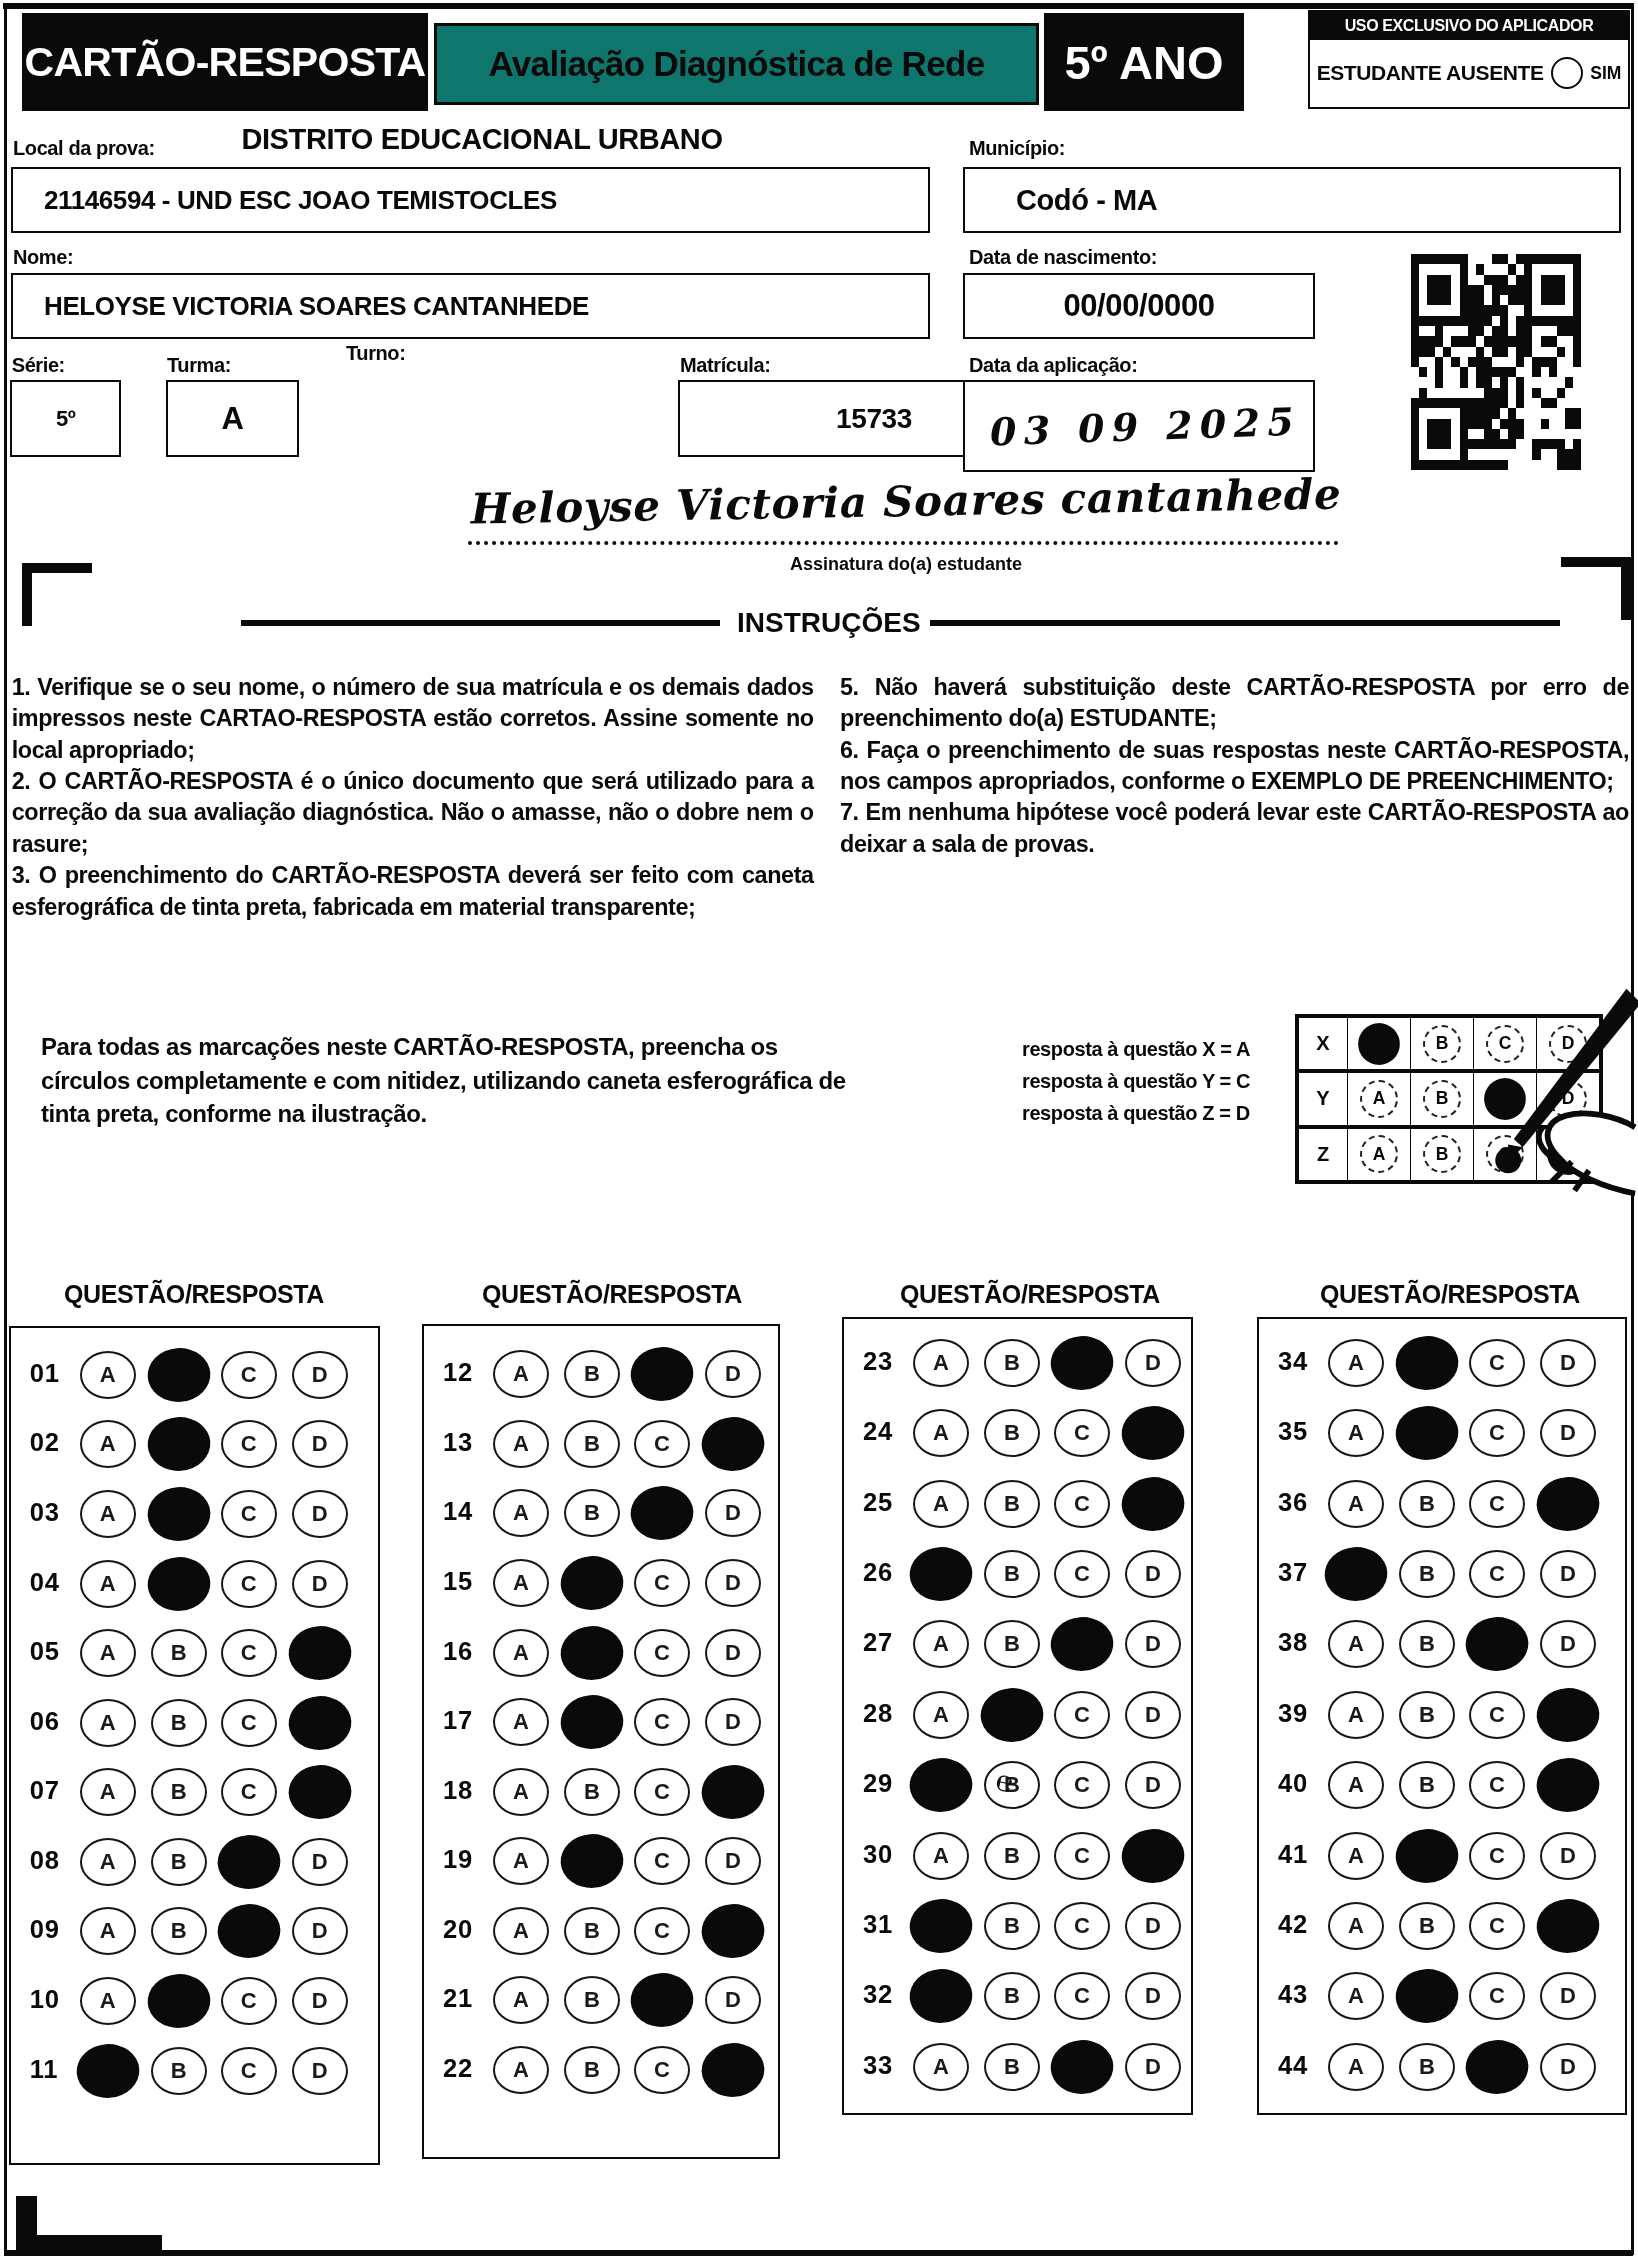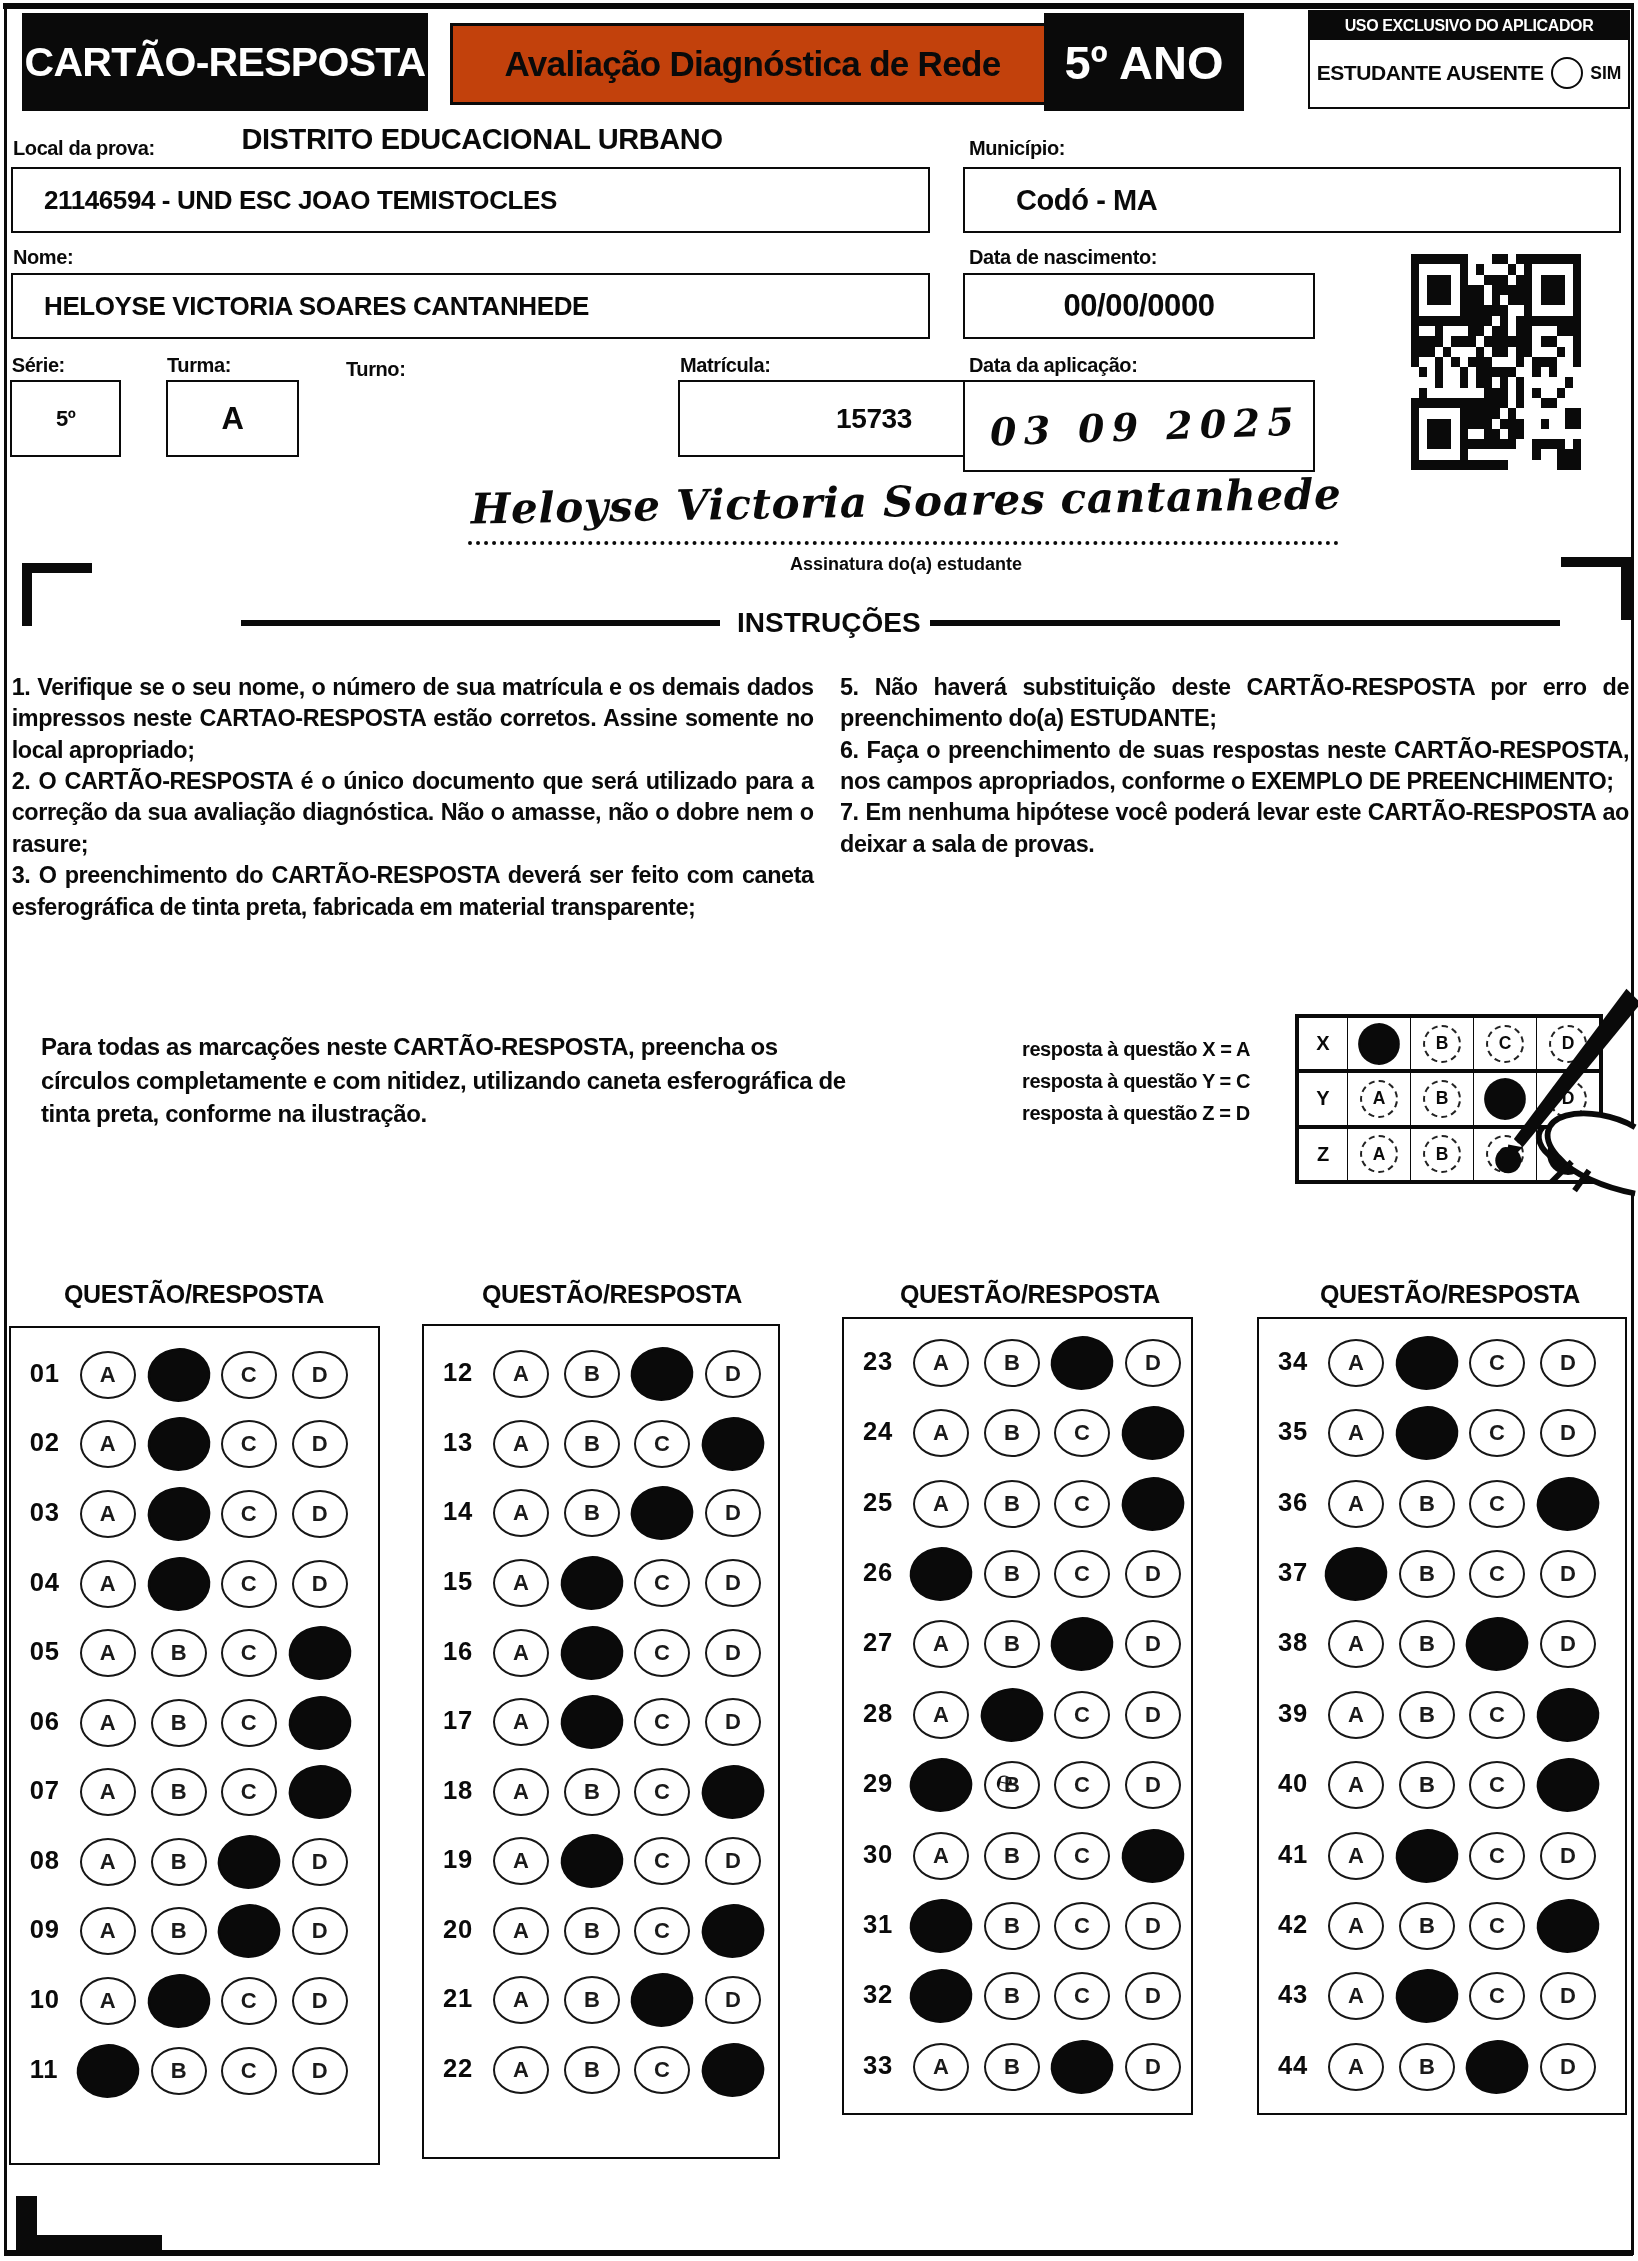--- a/index.html
+++ b/index.html
@@ -5,21 +5,21 @@
   * { box-sizing: border-box; margin: 0; padding: 0; }
   body { background:#e8e8e8; }
   .page {
     position: relative; width: 1639px; height: 2261px; background: #fff;
     font-family: "Liberation Sans", sans-serif; color: #0a0a0a; overflow: hidden;
     margin: 0 auto;
   }
   .abs { position: absolute; }
   .bar { position: absolute; background: #0a0a0a; }
   .blackbox { position: absolute; background: #0a0a0a; color: #fff; display: flex; align-items: center; justify-content: center; }
-  .whitebox { position: absolute; background: #c2410c; border: 3.7px solid #0a0a0a; display: flex; align-items: center; justify-content: center; margin-left: 16px; }
+  .whitebox { position: absolute; background: #0f766e; border: 3.7px solid #0a0a0a; display: flex; align-items: center; justify-content: center; }
   .fieldlabel { position: absolute; font-weight: bold; font-size: 20px; letter-spacing: -0.4px; }
   .fieldbox { position: absolute; border: 2.9px solid #0a0a0a; background: #fff; display: flex; align-items: center; }
   .fieldbox .val { font-weight: bold; font-size: 26px; letter-spacing: -0.4px; }
   .center { justify-content: center; }
   .handwrite { font-family: "DejaVu Serif", serif; font-style: italic; font-weight: bold; }
   .instr p { font-size: 23.4px; font-weight: bold; line-height: 1.34; text-align: justify; letter-spacing: -0.4px; }
   .legend div { font-size: 20px; font-weight: bold; line-height: 32px; letter-spacing: -0.4px; white-space: nowrap; }
 
   
   .qbox { position: absolute; border: 2.9px solid #0a0a0a; background: #fff; }
@@ -108,21 +108,21 @@
     </svg>
 
   <div class="fieldlabel" style="left:11.7px;top:354px;">Série:</div>
   <div class="fieldbox center" style="left:10.2px;top:380px;width:111px;height:77px;">
     <span class="val" style="font-size:22px;">5º</span>
   </div>
   <div class="fieldlabel" style="left:167px;top:354px;">Turma:</div>
   <div class="fieldbox center" style="left:166px;top:380px;width:133px;height:77px;">
     <span class="val" style="font-size:31px;">A</span>
   </div>
-  <div class="fieldlabel" style="left:346px;top:358px;">Turno:</div>
+  <div class="fieldlabel" style="left:346px;top:342px;">Turno:</div>
   <div class="fieldlabel" style="left:680px;top:354px;">Matrícula:</div>
   <div class="fieldbox center" style="left:678px;top:380px;width:392px;height:77px;">
     <span class="val" style="font-size:28px;">15733</span>
   </div>
 
   <div class="fieldlabel" style="left:969px;top:354px;">Data da aplicação:</div>
   <div class="fieldbox" style="left:963px;top:380px;width:352px;height:92px;">
     <span class="handwrite" style="margin-left:25px;font-size:38px;letter-spacing:7.3px;transform:rotate(-2deg);">03 09 2025</span>
   </div>
 

